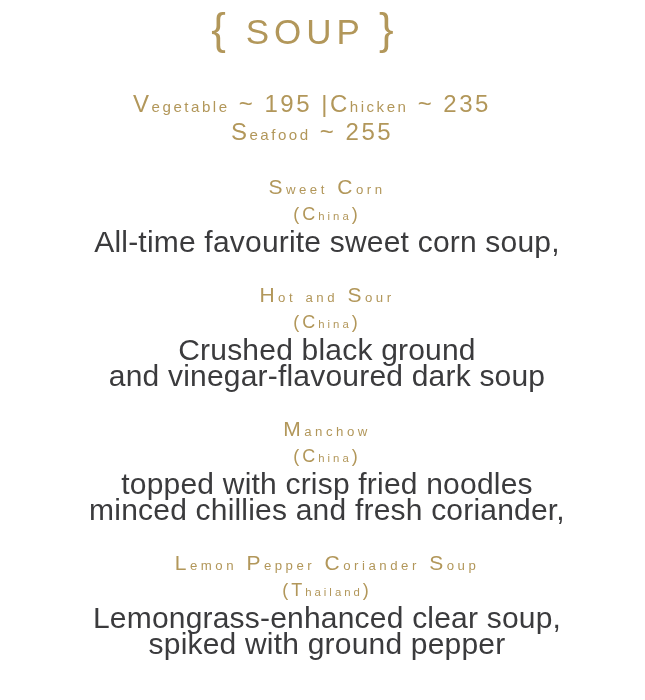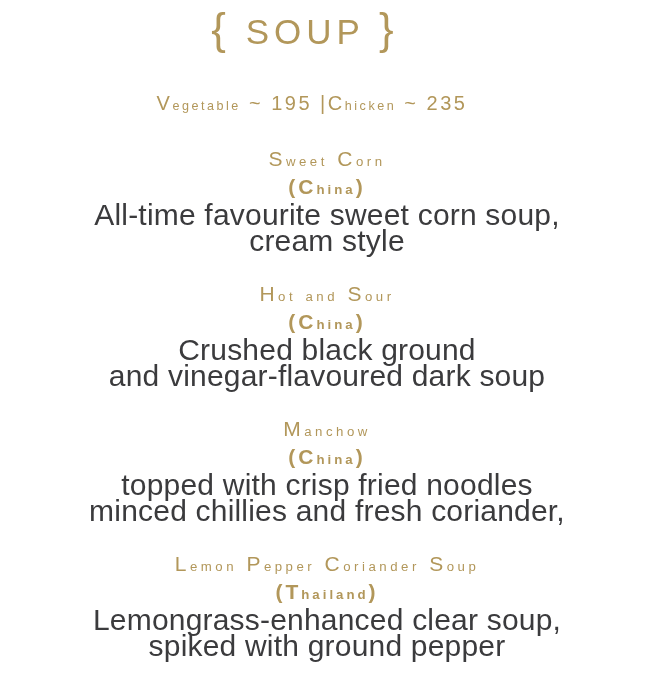--- a/index.html
+++ b/index.html
@@ -30,65 +30,64 @@
     font-size: 35px;
     line-height: 46px;
     font-weight: 400;
     letter-spacing: 5px;
     color: var(--gold);
   }
   .fancy .lc { font-size: 0.63em; }
   .fancy .brace { font-size: 1.25em; }
   .pricing { margin: 0 0 27px 0; }
   .price-line {
-    font-size: 20px;
+    font-size: 24px;
     line-height: 25px;
     letter-spacing: 2.5px;
     color: var(--gold);
     white-space: nowrap;
     padding-left: 14px;
   }
   .item { margin-top: 27px; margin-left: 44px; }
   .item-name {
     font-size: 21px;
     line-height: 25px;
     letter-spacing: 3.5px;
     color: var(--gold);
     white-space: nowrap;
   }
   .item-origin {
-    font-size: 21px;
+    font-size: 18px;
     line-height: 25px;
     letter-spacing: 3px;
     color: var(--gold);
-    font-weight: bold;
   }
   .desc-line {
     font-size: 30px;
     line-height: 26px;
     letter-spacing: 0.2px;
     color: var(--text);
   }
 </style>
 </head>
 <body>
 
 <div class="menu">
 
   <h1 class="title fancy"><span class="brace">{</span><span> </span><span>S</span><span>O</span><span>U</span><span>P</span><span> </span><span class="brace">}</span></h1>
 
   <div class="pricing">
     <div class="price-line fancy"><span>V</span><span class="lc">e</span><span class="lc">g</span><span class="lc">e</span><span class="lc">t</span><span class="lc">a</span><span class="lc">b</span><span class="lc">l</span><span class="lc">e</span><span> </span><span>~</span><span> </span><span>1</span><span>9</span><span>5</span><span> </span><span>|</span><span>C</span><span class="lc">h</span><span class="lc">i</span><span class="lc">c</span><span class="lc">k</span><span class="lc">e</span><span class="lc">n</span><span> </span><span>~</span><span> </span><span>2</span><span>3</span><span>5</span></div>
+    <div class="price-line fancy"><span>S</span><span class="lc">e</span><span class="lc">a</span><span class="lc">f</span><span class="lc">o</span><span class="lc">o</span><span class="lc">d</span><span> </span><span>~</span><span> </span><span>2</span><span>5</span><span>5</span></div>
   </div>
 
   <section class="item">
     <div class="item-name fancy"><span>S</span><span class="lc">w</span><span class="lc">e</span><span class="lc">e</span><span class="lc">t</span><span> </span><span>C</span><span class="lc">o</span><span class="lc">r</span><span class="lc">n</span></div>
     <div class="item-origin fancy"><span>(</span><span>C</span><span class="lc">h</span><span class="lc">i</span><span class="lc">n</span><span class="lc">a</span><span>)</span></div>
     <div class="desc-line">All-time favourite sweet corn soup,</div>
-    <div class="desc-line">cream style</div>
   </section>
 
   <section class="item">
     <div class="item-name fancy"><span>H</span><span class="lc">o</span><span class="lc">t</span><span> </span><span class="lc">a</span><span class="lc">n</span><span class="lc">d</span><span> </span><span>S</span><span class="lc">o</span><span class="lc">u</span><span class="lc">r</span></div>
     <div class="item-origin fancy"><span>(</span><span>C</span><span class="lc">h</span><span class="lc">i</span><span class="lc">n</span><span class="lc">a</span><span>)</span></div>
     <div class="desc-line">Crushed black ground</div>
     <div class="desc-line">and vinegar-flavoured dark soup</div>
   </section>
 
   <section class="item">

